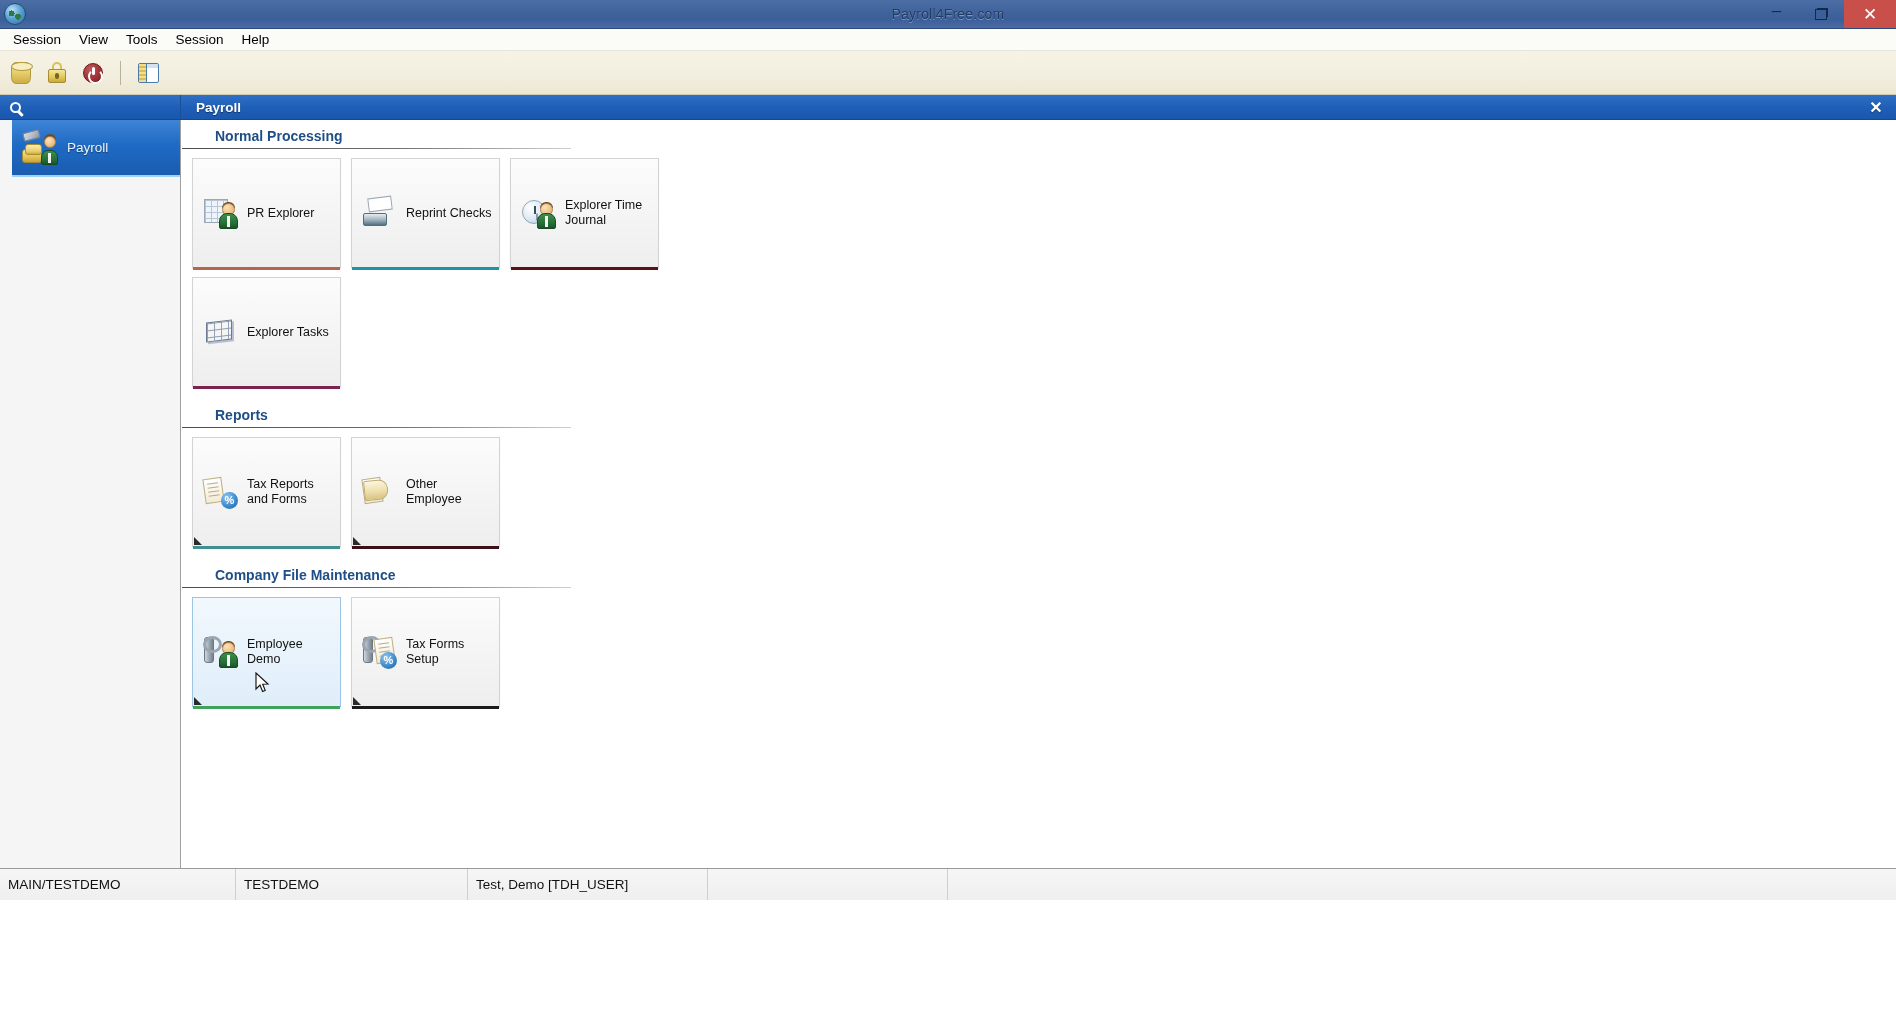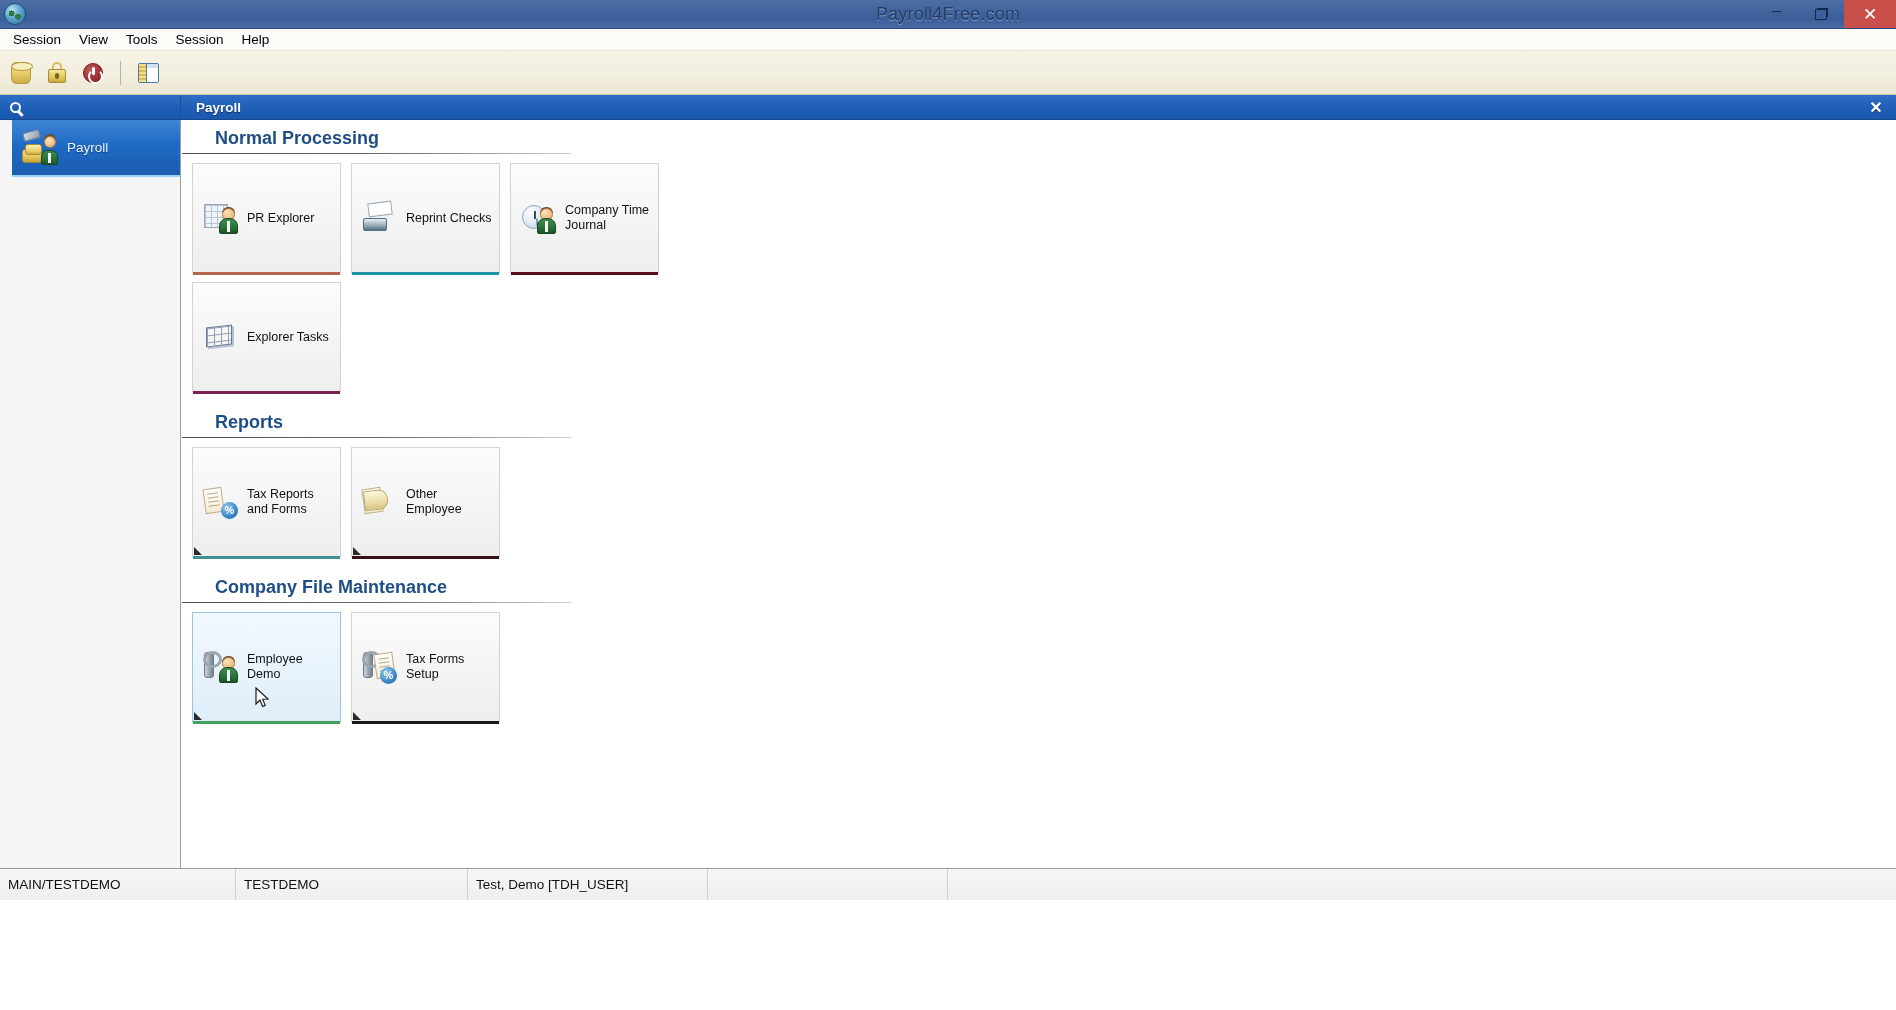--- a/index.html
+++ b/index.html
@@ -25,21 +25,21 @@
     position:relative;flex:0 0 auto;
   }
   .tb-appicon:after{
     content:"";position:absolute;left:4px;top:5px;width:13px;height:11px;
     background:
       radial-gradient(circle at 20% 40%, #2f7a44 0 3px, transparent 3px),
       radial-gradient(circle at 70% 70%, #2f7a44 0 3px, transparent 3px);
   }
   .tb-title{
     position:absolute;left:0;right:0;text-align:center;
-    font-size:18px;color:#1e3c66;letter-spacing:.2px;
+    font-size:14px;color:#1e3c66;letter-spacing:.2px;
     text-shadow:0 1px 0 rgba(255,255,255,.35);
     pointer-events:none;
   }
   .tb-controls{margin-left:auto;display:flex;height:100%;align-items:stretch;}
   .tb-btn{
     width:45px;display:flex;align-items:center;justify-content:center;
     color:#13294b;font-size:14px;line-height:1;
   }
   .tb-btn.min{font-size:17px;padding-bottom:7px;}
   .tb-btn.close{background:#c94f4a;color:#fff;font-size:17px;width:52px;}
@@ -184,21 +184,21 @@
     position:absolute;right:7px;bottom:2px;width:3px;height:10px;background:#f2f2f2;
   }
 
   
   .content{
     flex:1;background:#ffffff;position:relative;padding:0 0 0 0;
   }
   .group{margin-left:0;}
   .group-head{
     padding:8px 0 4px 34px;
-    font-size:18px;font-weight:bold;color:#1f4e86;
+    font-size:14px;font-weight:bold;color:#1f4e86;
   }
   .group-rule{
     height:1px;width:389px;margin-left:1px;
     background:linear-gradient(90deg,#4c4c4c 0%,#6f6f6f 55%,#cfcfcf 100%);
   }
   .tilerow{display:flex;gap:10px;padding:9px 0 0 11px;flex-wrap:wrap;}
 
   .tile{
     width:149px;height:110px;position:relative;
     background:linear-gradient(180deg,#fcfcfc 0%,#f4f4f4 55%,#eeeeee 100%);
@@ -431,21 +431,21 @@
         <div class="tile">
           <span class="tile-ico">
             <span class="art-clock"></span>
             <span class="art-person">
                 <span class="hair"></span>
                 <span class="h"></span>
                 <span class="b"></span>
                 <span class="t"></span>
               </span>
           </span>
-          <span class="tile-label">Company Time Journal</span>
+          <span class="tile-label">Explorer Time Journal</span>
           <span class="accent" style="background:#561217"></span>
         </div>
       </div>
 
       <div class="tilerow">
         <div class="tile">
           <span class="tile-ico">
             <span class="art-cube"></span>
           </span>
           <span class="tile-label">Explorer Tasks</span>

